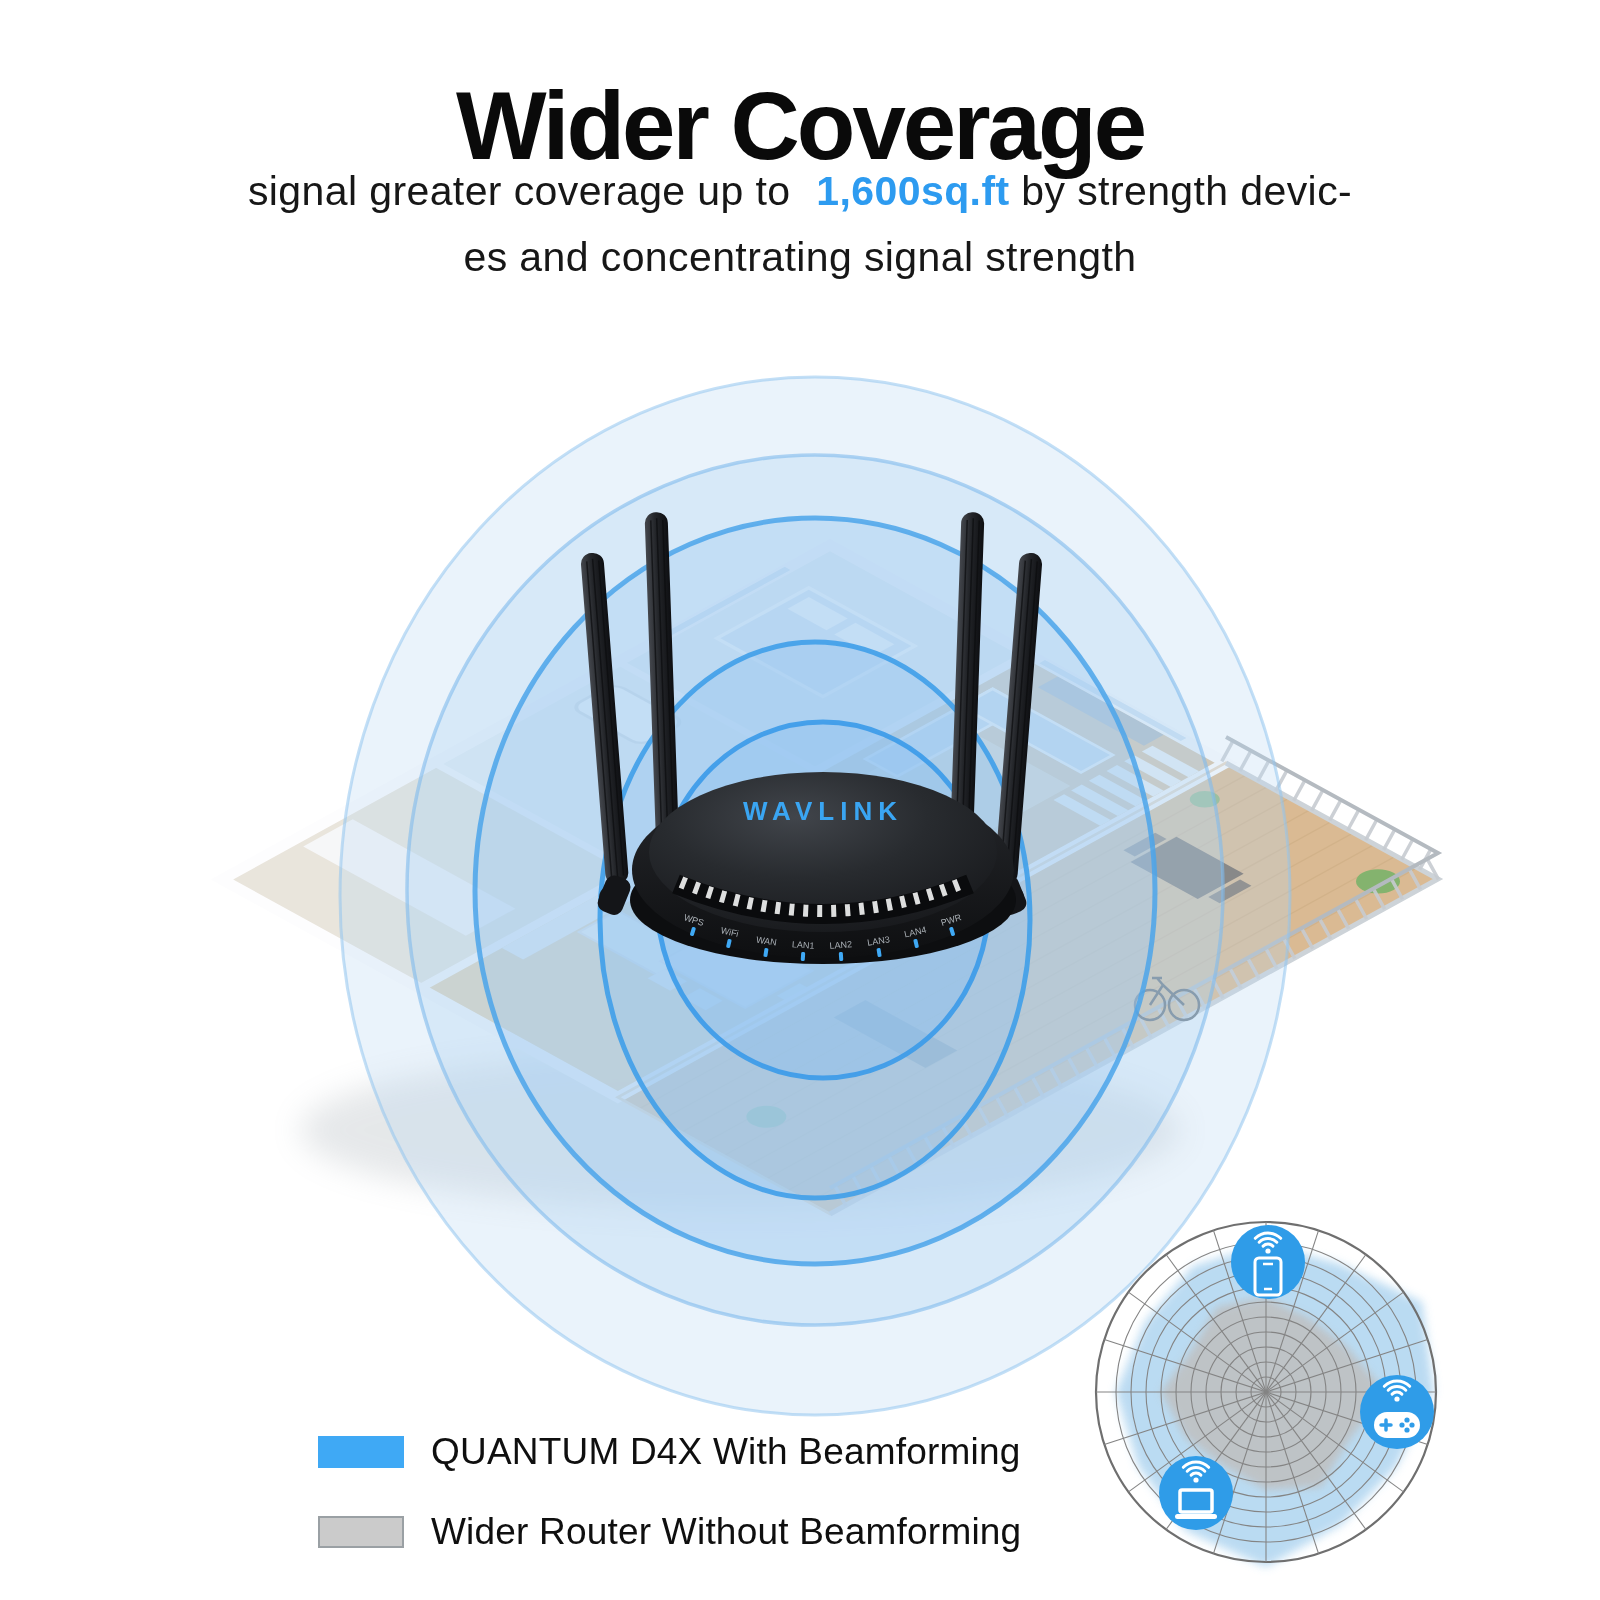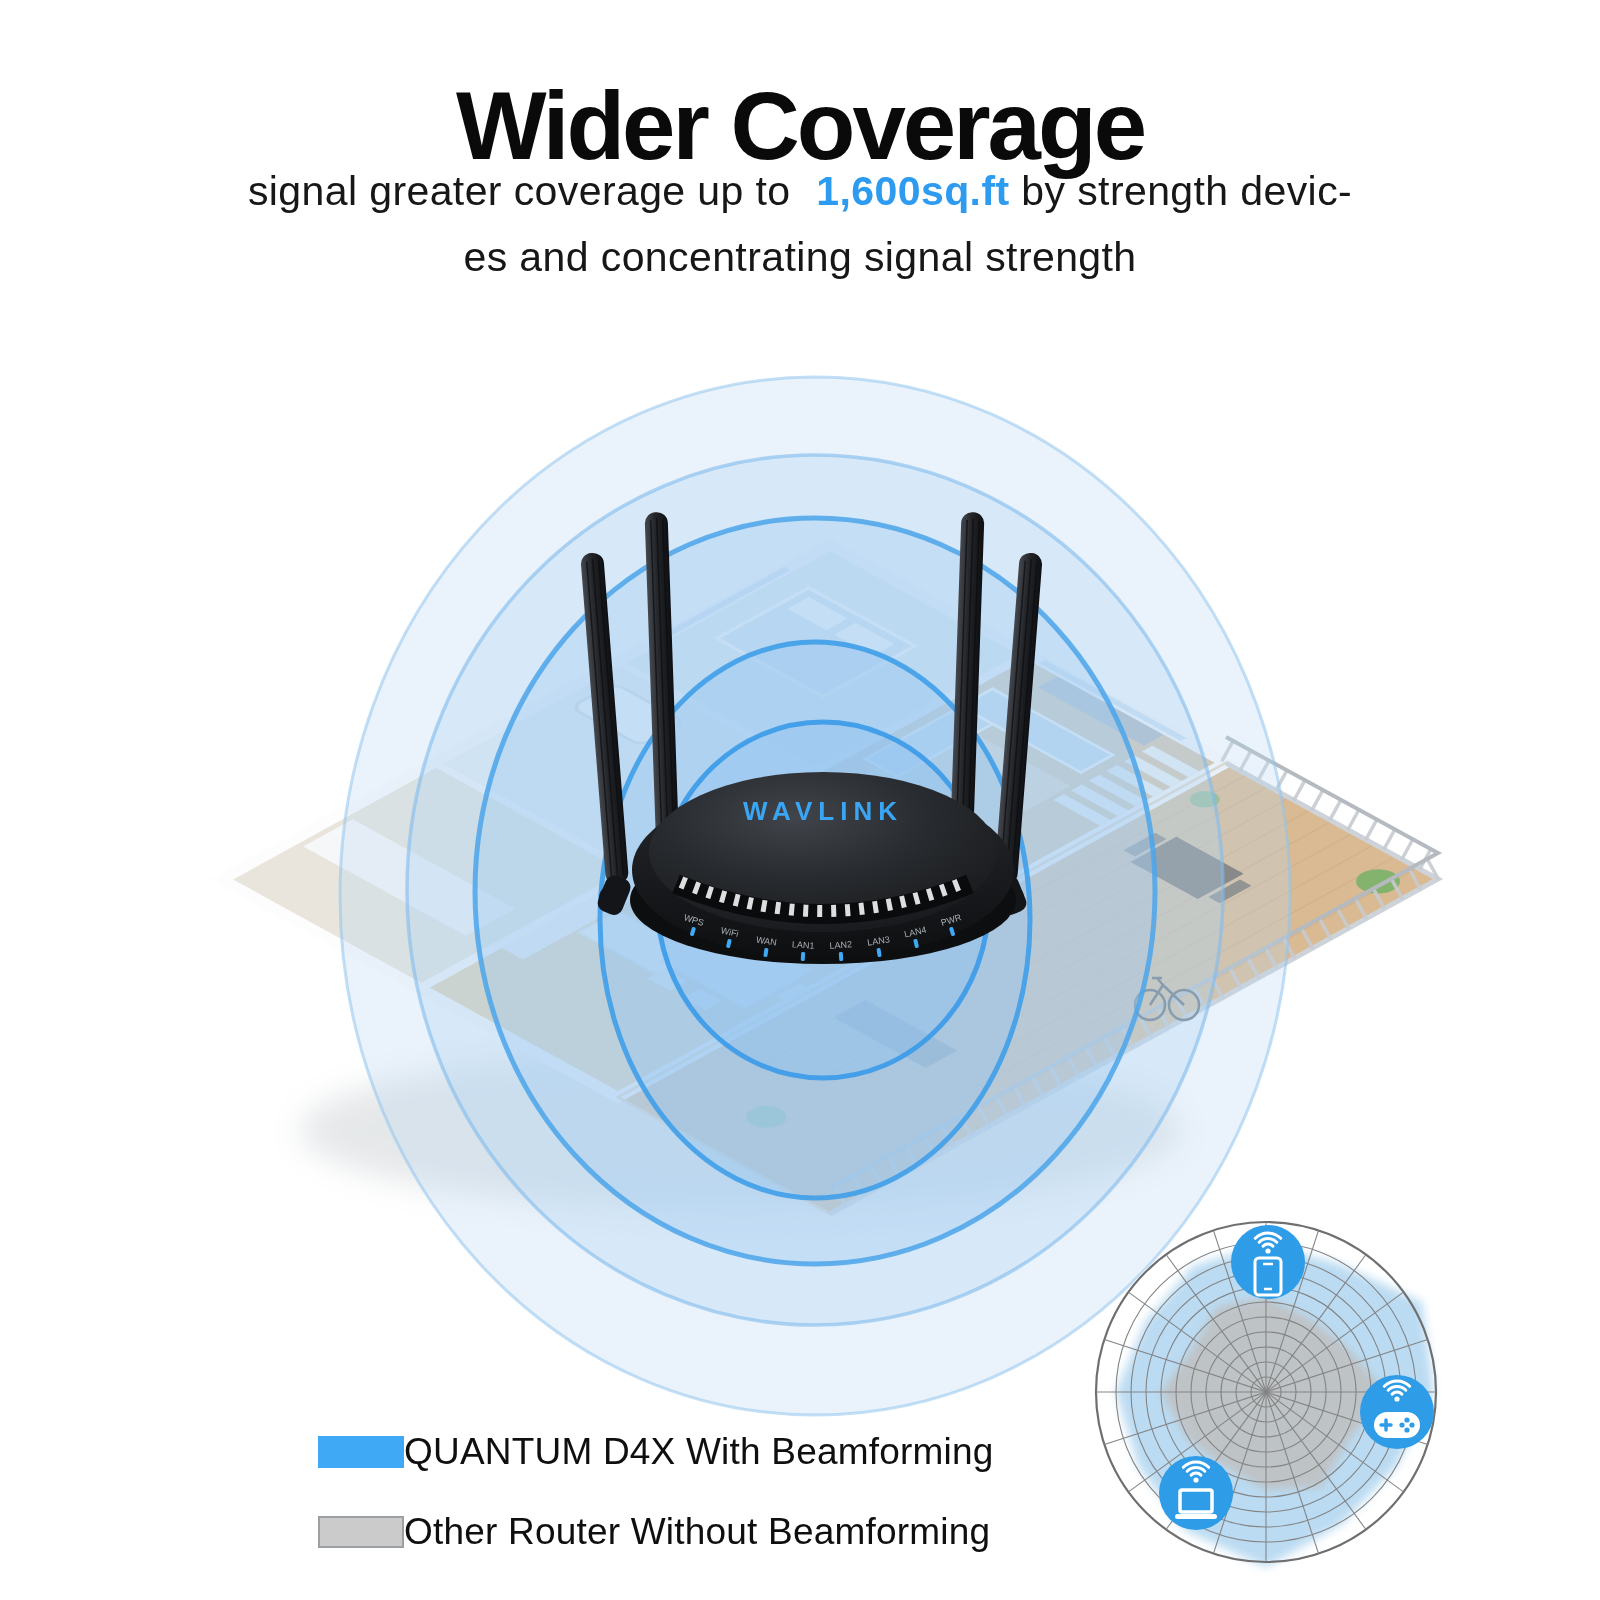--- a/index.html
+++ b/index.html
@@ -8,21 +8,21 @@
   
   .title{position:absolute;top:28px;left:0;right:0;text-align:center;
          font-size:96px;font-weight:bold;letter-spacing:-3px;color:#0a0a0a;line-height:110px;margin-top:43px;}
   .desc{position:absolute;top:158px;left:0;right:0;text-align:center;
         font-size:41px;line-height:66px;color:#171717;letter-spacing:0.4px;}
   .desc .hl{color:#2d9bf0;font-weight:bold;margin-left:14px;}
   
   .hero-svg{position:absolute;left:0;top:0;width:1600px;height:1600px;}
   
   .legend{position:absolute;left:318px;top:1430px;display:flex;flex-direction:column;gap:36px;}
-  .legend-row{display:flex;align-items:center;height:44px;}
+  .legend-row{display:flex;align-items:center;gap:27px;height:44px;}
   .swatch{width:86px;height:32px;flex:0 0 auto;}
   .swatch--blue{background:#3fa9f5;}
   .swatch--gray{background:#cbcbcb;border:2px solid #9aa0a4;box-sizing:border-box;}
   .legend-label{font-size:37px;color:#0f0f0f;letter-spacing:0.2px;white-space:nowrap;}
 </style>
 </head>
 <body>
 
 <div class="canvas">
 
@@ -286,17 +286,17 @@
     </g>
   </svg>
 
   <div class="legend">
     <div class="legend-row">
       <div class="swatch swatch--blue"></div>
       <div class="legend-label">QUANTUM D4X With Beamforming</div>
     </div>
     <div class="legend-row">
       <div class="swatch swatch--gray"></div>
-      <div class="legend-label">Other Router Without Beamforming</div>
+      <div class="legend-label">Wider Router Without Beamforming</div>
     </div>
   </div>
 
 </div>
 
 </body></html>

